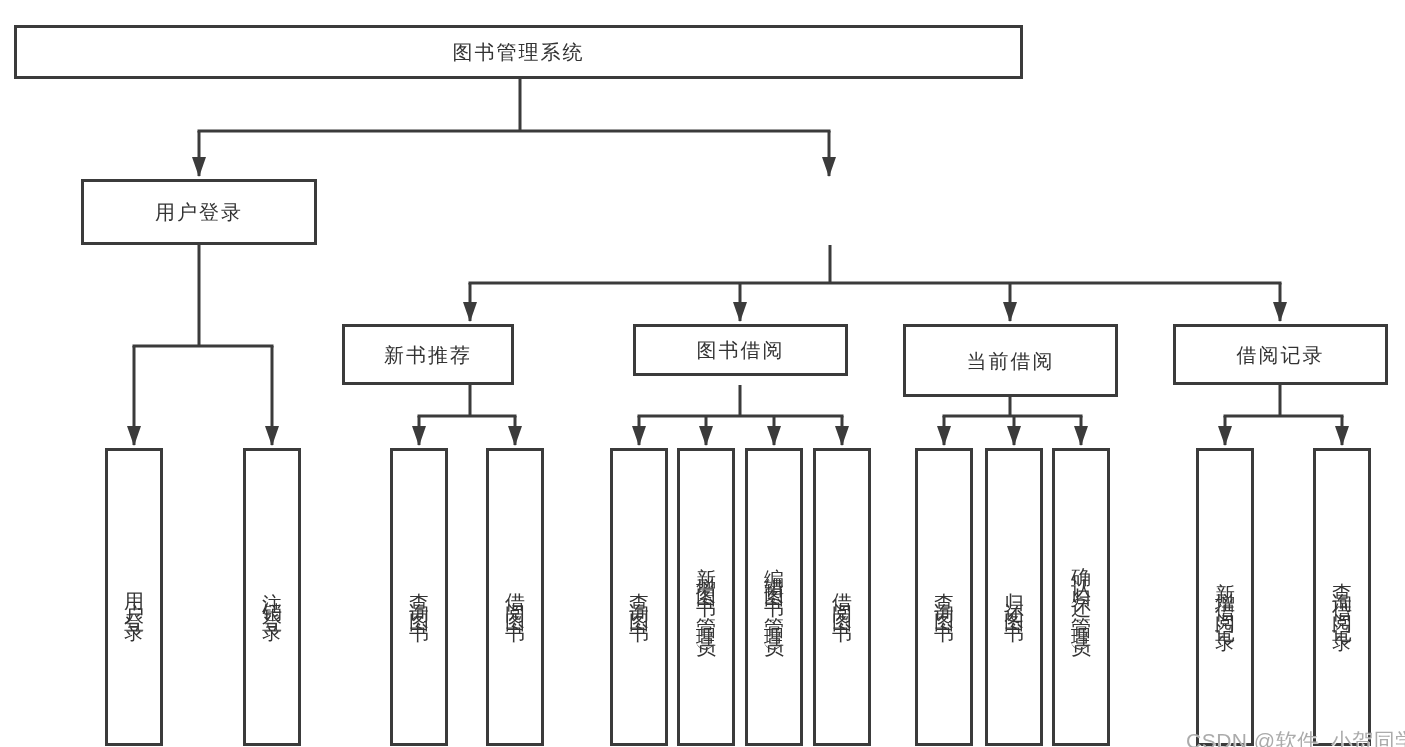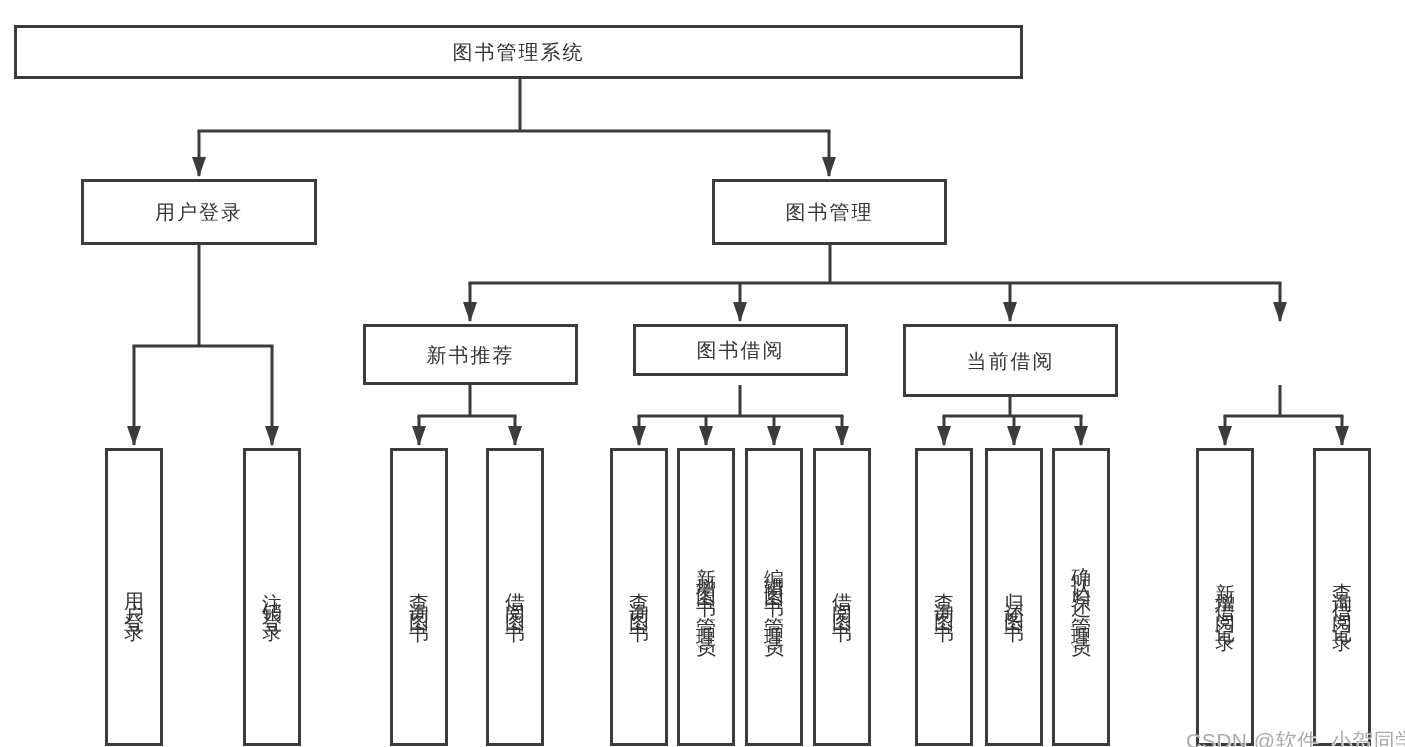--- a/index.html
+++ b/index.html
@@ -98,25 +98,25 @@
       <path d="M1014,405 V434" marker-end="url(#arrowhead)"></path>
       <path d="M1081,405 V434" marker-end="url(#arrowhead)"></path>
       <path d="M1225,405 V434" marker-end="url(#arrowhead)"></path>
       <path d="M1342,405 V434" marker-end="url(#arrowhead)"></path>
     </g>
   </svg>
 
   <div class="box hbox" style="left:14px;top:14px;width:1009px;height:54px">图书管理系统</div>
 
   <div class="box hbox" style="left:81px;top:168px;width:236px;height:66px">用户登录</div>
-  <div class="box hbox" style="left:712px;top:168px;width:235px;height:66px">图书管理</div>
 
-  <div class="box hbox" style="left:363px;top:313px;width:215px;height:61px">新书推荐</div>
+  <div class="box hbox" style="left:342px;top:313px;width:172px;height:61px">新书推荐</div>
   <div class="box hbox" style="left:633px;top:313px;width:215px;height:52px">图书借阅</div>
   <div class="box hbox" style="left:903px;top:313px;width:215px;height:73px">当前借阅</div>
+  <div class="box hbox" style="left:1173px;top:313px;width:215px;height:61px">借阅记录</div>
 
   <div class="box vbox" style="left:105px">用户登录</div>
   <div class="box vbox" style="left:243px">注销登录</div>
 
   <div class="box vbox" style="left:390px">查询图书</div>
   <div class="box vbox" style="left:486px">借阅图书</div>
 
   <div class="box vbox" style="left:610px">查询图书</div>
   <div class="box vbox" style="left:677px">新增图书（管理员）</div>
   <div class="box vbox" style="left:745px">编辑图书（管理员）</div>

